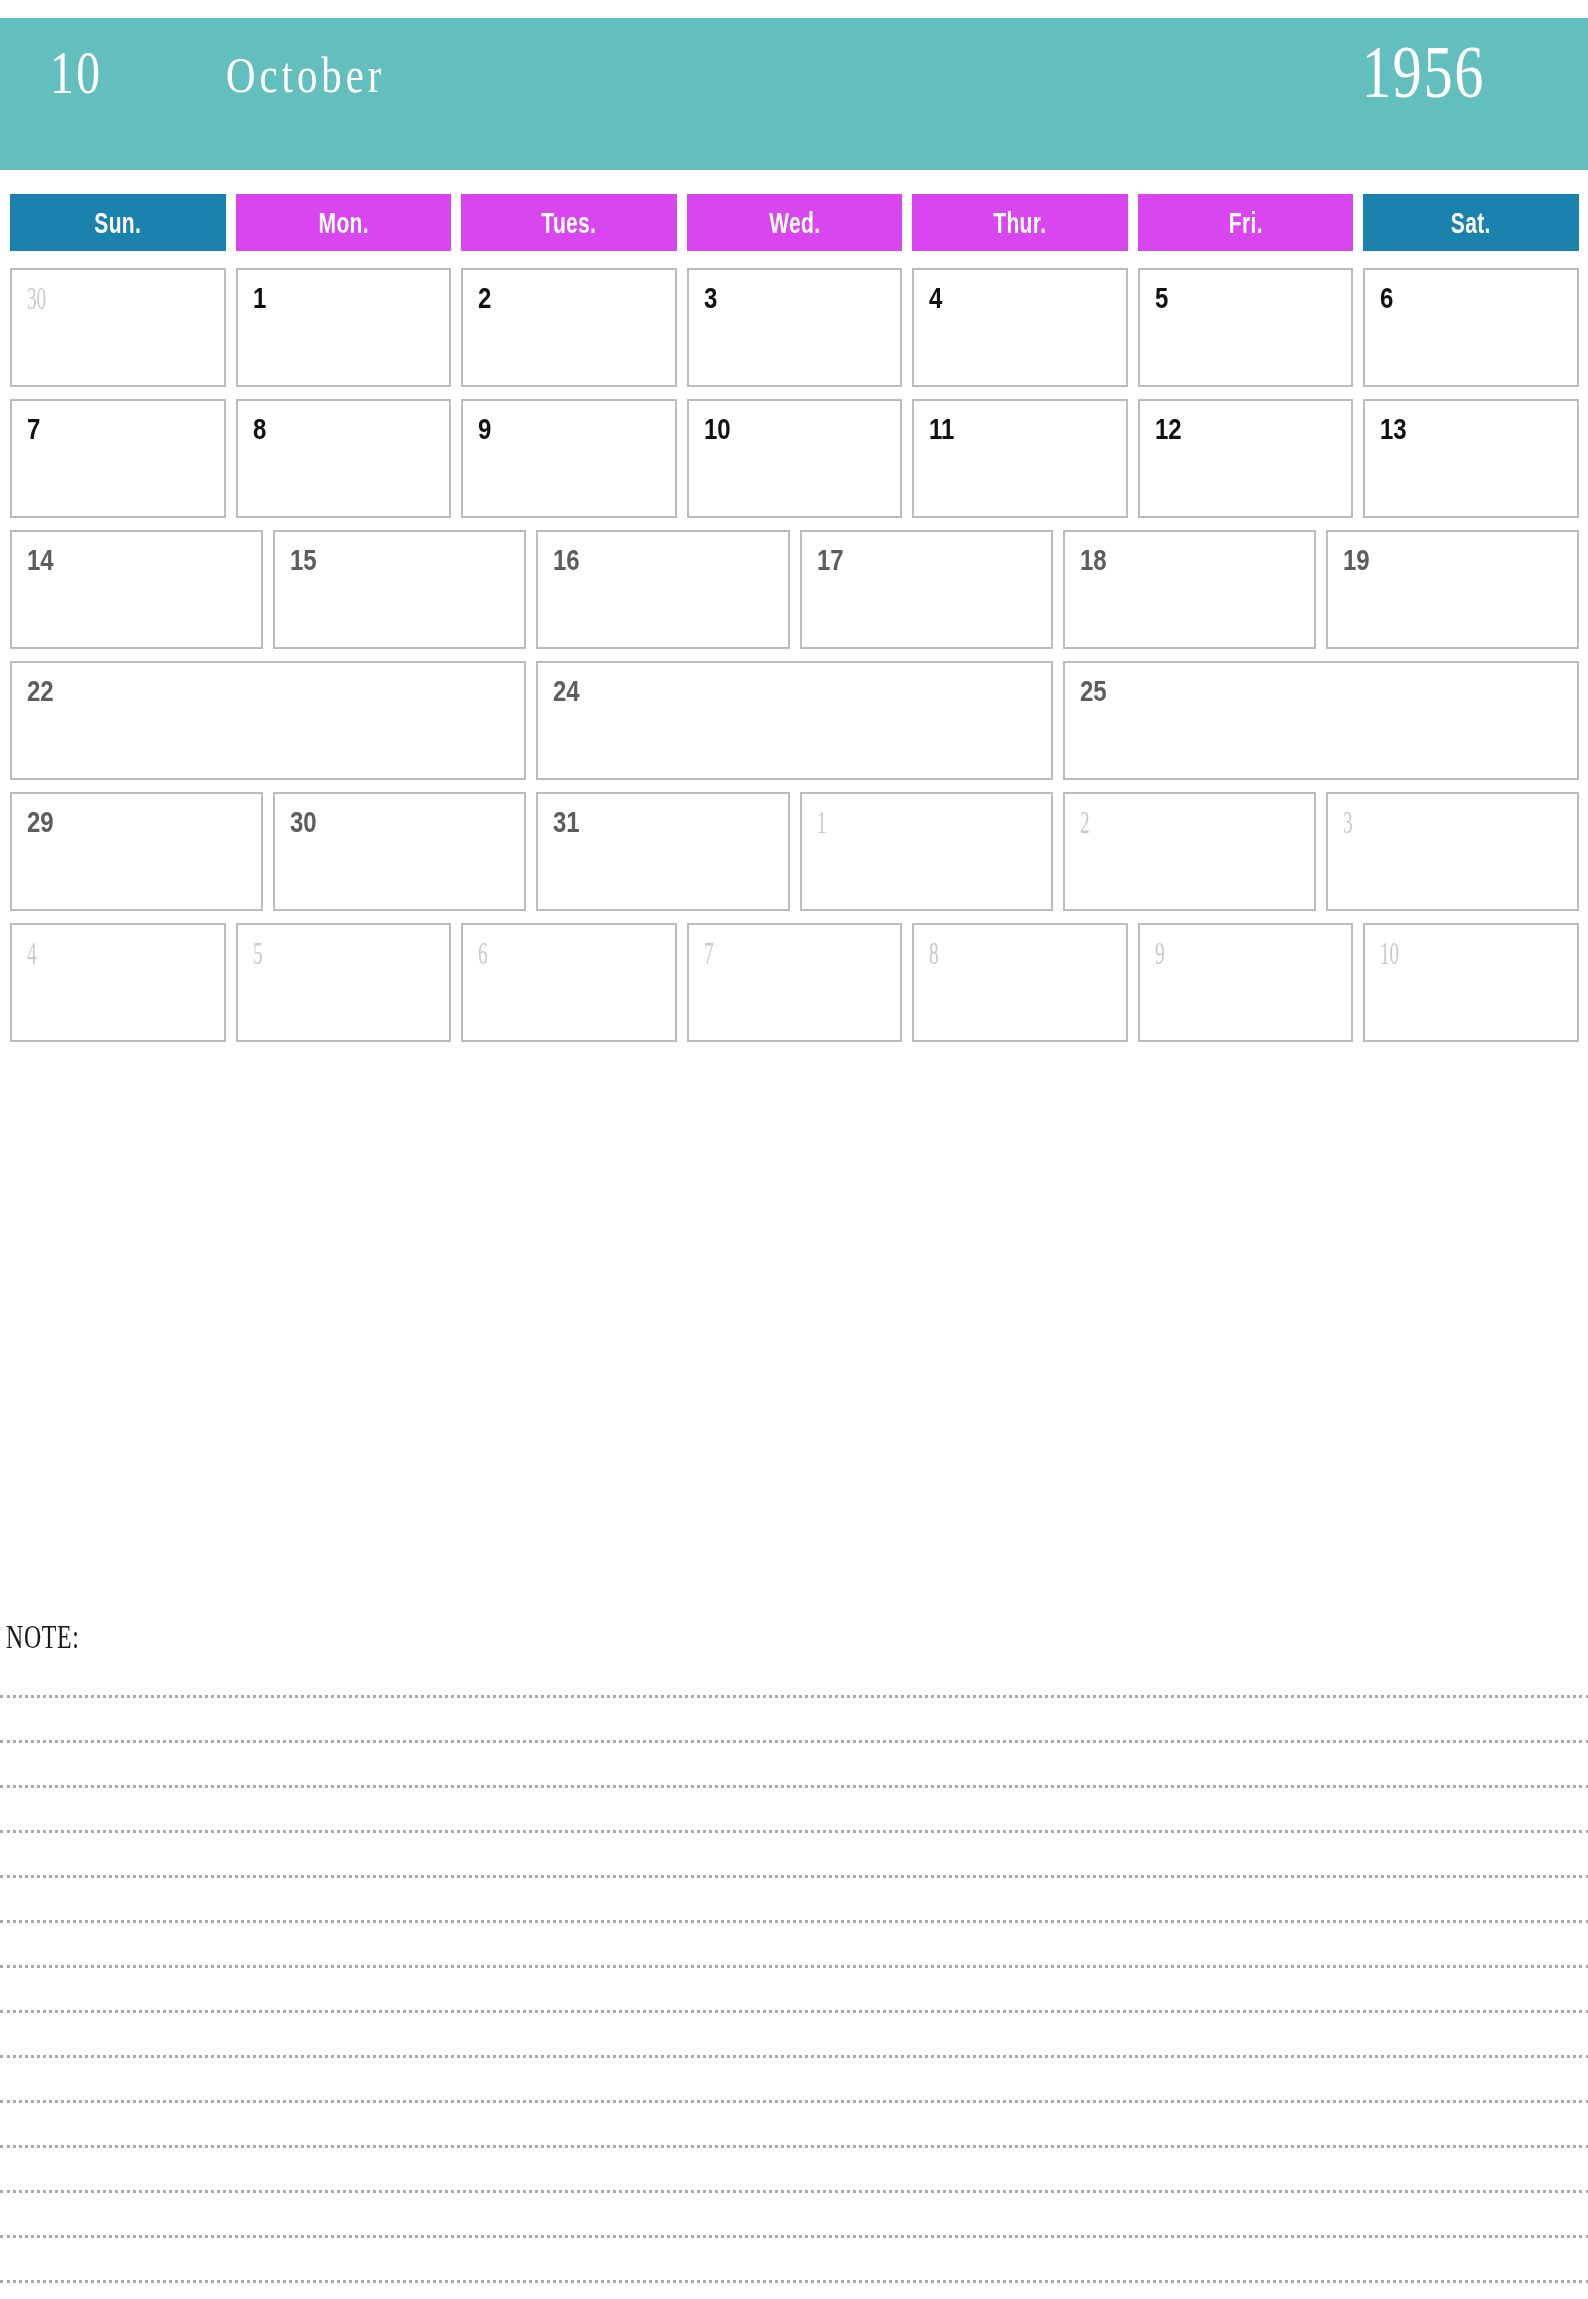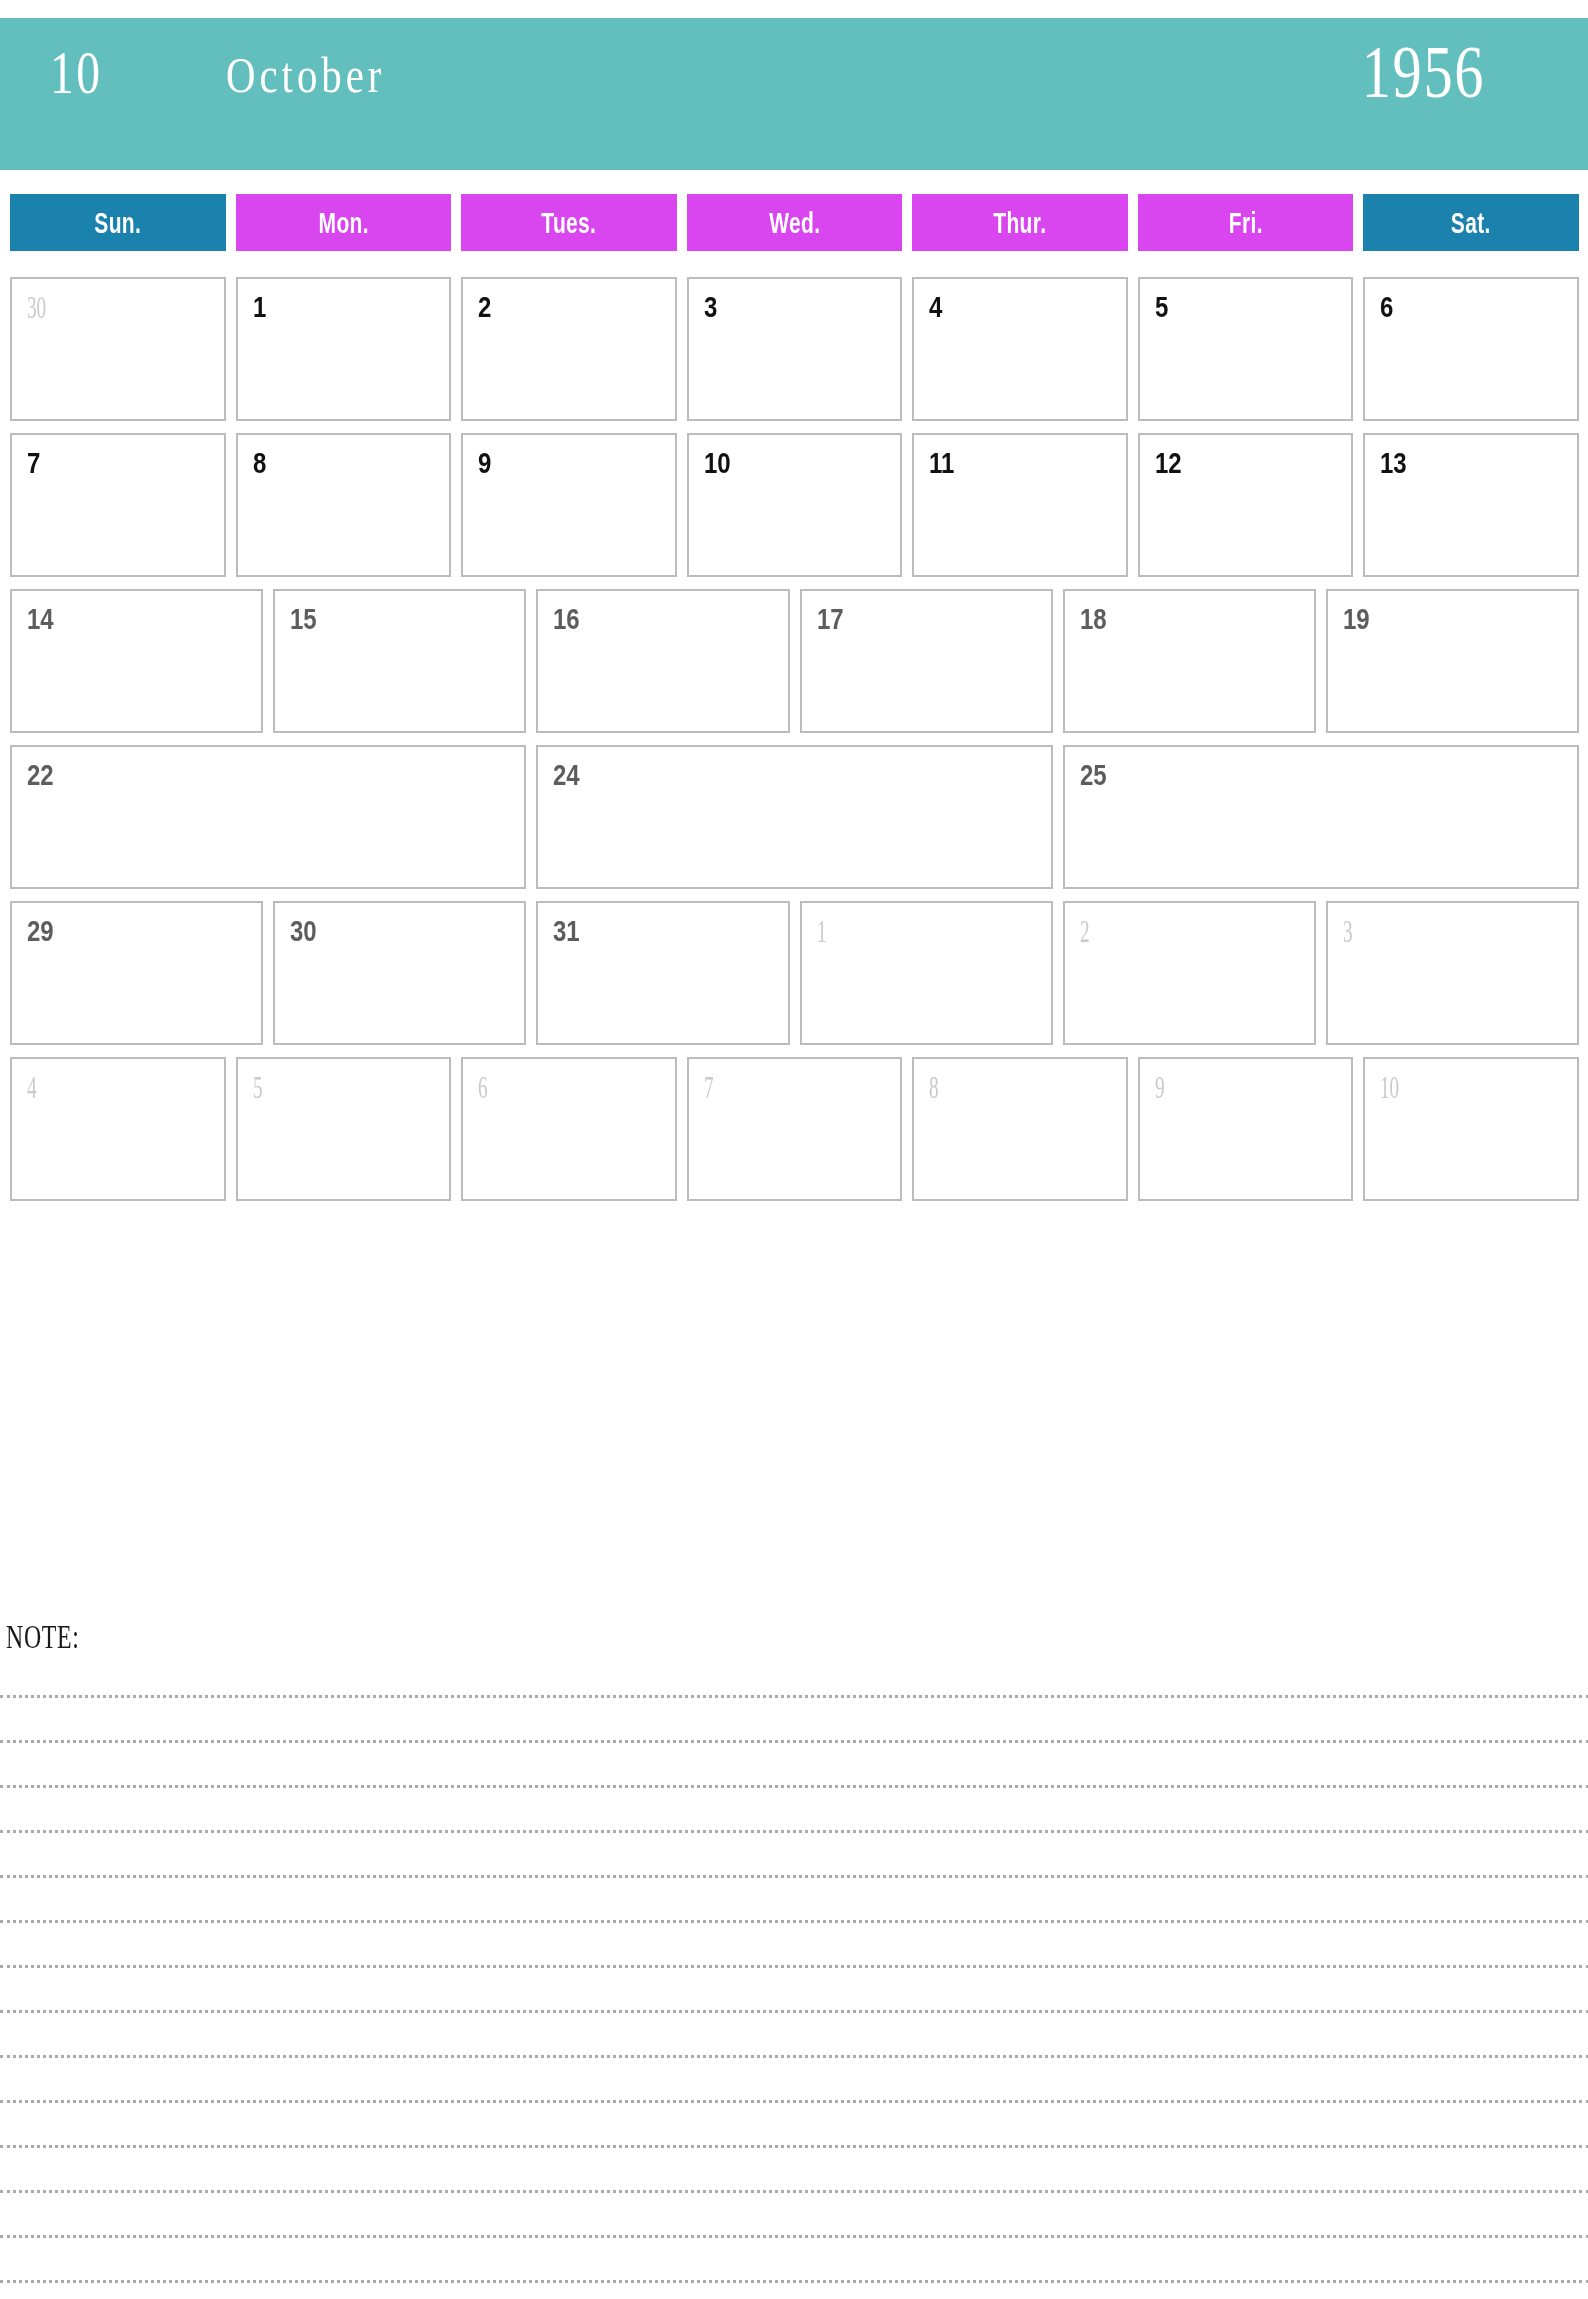--- a/index.html
+++ b/index.html
@@ -70,21 +70,21 @@
     position: absolute;
     left: 10px;
     top: 194px;
     width: 1569px;
   }
   .cal-row {
     display: flex;
     gap: 10px;
   }
   .cal-row.weekdays {
-    margin-bottom: 26px;
+    margin-bottom: 17px;
     text-decoration: underline;
   }
   .cal-row.dates {
     margin-bottom: 12px;
   }
   .wd-cell {
     flex: 1 1 0;
     height: 57px;
     background: #d946ef;
     position: relative;
@@ -101,21 +101,21 @@
     text-align: center;
     color: #ffffff;
     font-family: "Liberation Sans", sans-serif;
     font-size: 30px;
     font-weight: 700;
     letter-spacing: 0.5px;
     line-height: 1;
   }
   .day-cell {
     flex: 1 1 0;
-    height: 144px;
+    height: 119px;
     border: 2px solid #bcbcbc;
     background: #ffffff;
     box-sizing: border-box;
     position: relative;
     text-decoration: underline;
   }
   .day-num {
     position: absolute;
     left: 15px;
     top: 13px;

